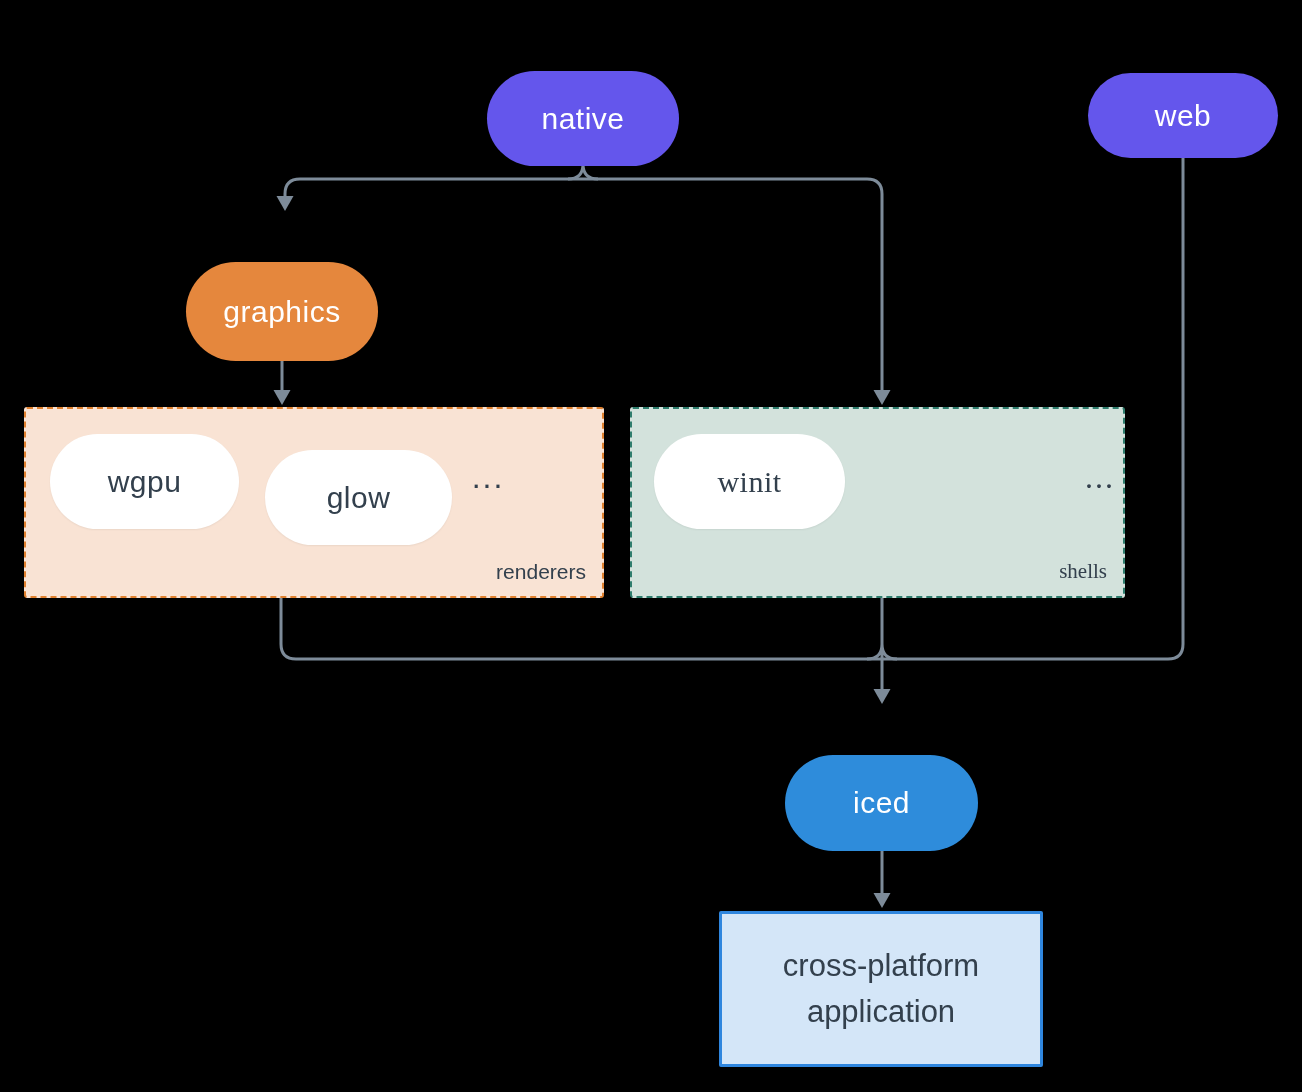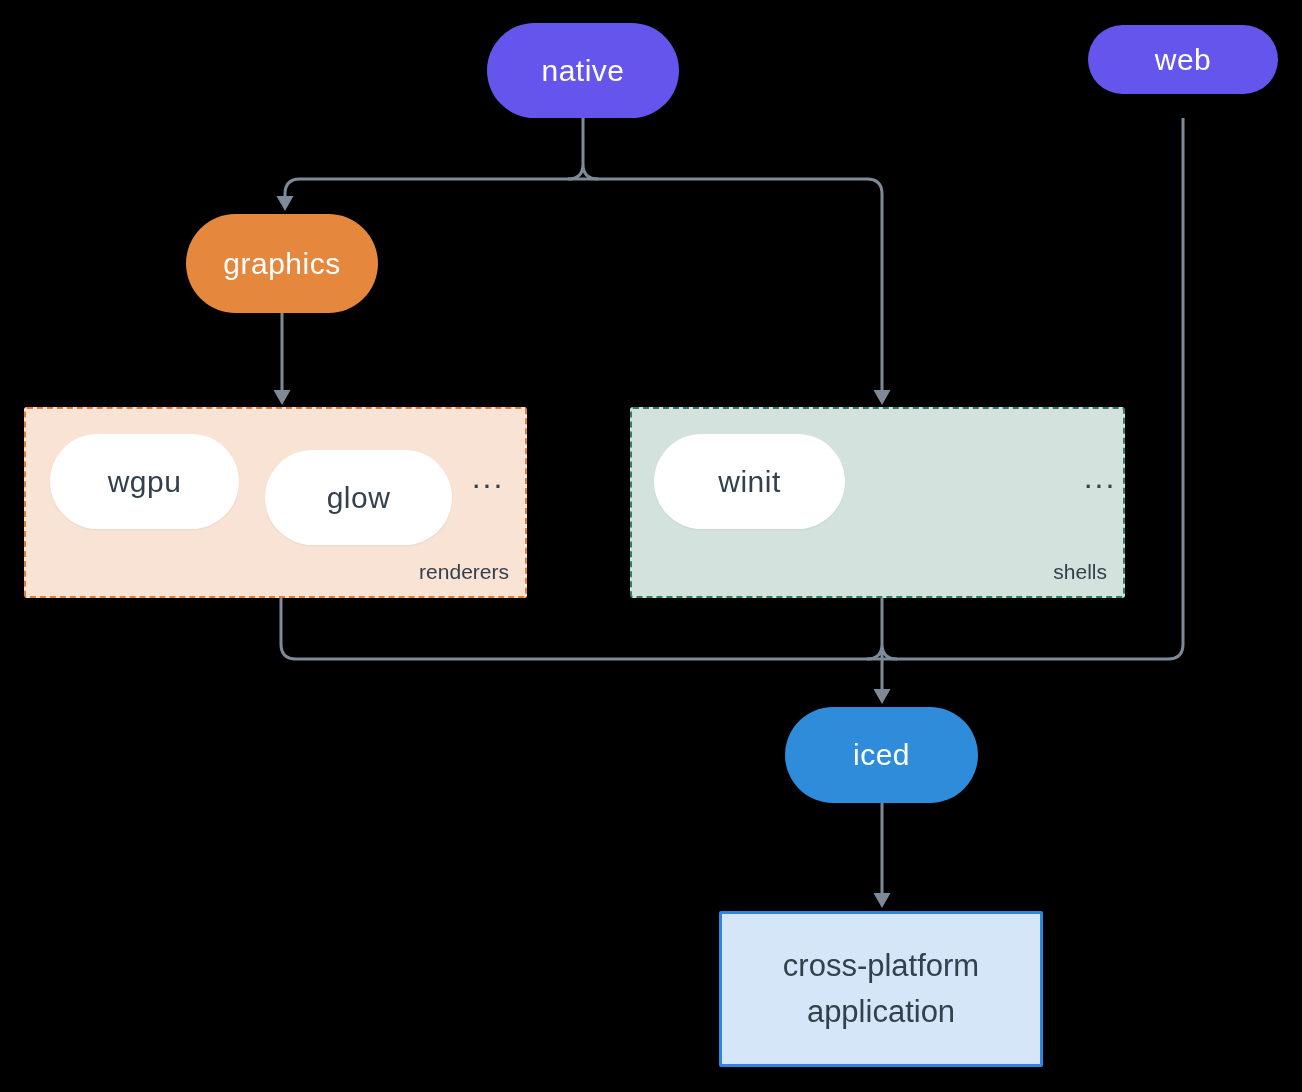--- a/index.html
+++ b/index.html
@@ -33,21 +33,21 @@
   }
   .pill {
     position: absolute;
     display: flex;
     align-items: center;
     justify-content: center;
     border-radius: 60px;
     font-size: 30px;
     letter-spacing: 0.5px;
   }
-  .pill.colored { color: #ffffff; }
+  .pill.colored { color: #ffffff; margin-top: 48px; }
   .pill.white {
     background: #ffffff;
     color: #33404d;
     box-shadow: 0 1px 2px rgba(0,0,0,0.06);
   }
   .pill.native, .pill.web { background: #6456ec; }
   .pill.graphics { background: #e5873d; }
   .pill.iced { background: #2e8cdb; }
 
   .group {
@@ -120,32 +120,32 @@
 
     <polygon class="arrowhead" points="285,211 276.5,196 293.5,196"></polygon>
     <polygon class="arrowhead" points="282,405 273.5,390 290.5,390"></polygon>
     <polygon class="arrowhead" points="882,405 873.5,390 890.5,390"></polygon>
     <polygon class="arrowhead" points="882,704 873.5,689 890.5,689"></polygon>
     <polygon class="arrowhead" points="882,908 873.5,893 890.5,893"></polygon>
   </svg>
 
   <div class="pill colored native" style="left:487px; top:23px; width:192px; height:95px;">native</div>
 
-  <div class="pill colored web" style="left:1088px; top:25px; width:190px; height:69px;">web</div>
+  <div class="pill colored web" style="left:1088px; top:25px; width:190px; height:85px;">web</div>
 
   <div class="pill colored graphics" style="left:186px; top:214px; width:192px; height:99px;">graphics</div>
 
-  <div class="group renderers" style="left:24px; top:407px; width:503px; height:191px;">
+  <div class="group renderers" style="left:24px; top:407px; width:580px; height:191px;">
     <div class="pill white" style="left:24px; top:25px; width:189px; height:95px;">wgpu</div>
     <div class="pill white" style="left:239px; top:25px; width:187px; height:95px;margin-top:16px;">glow</div>
     <span class="ellipsis" style="left:432px; top:50px;">...</span>
     <span class="group-label">renderers</span>
   </div>
 
-  <div class="group shells" style="left:630px; top:407px; width:495px; height:191px;">
+  <div class="group shells" style="left:630px; top:407px; width:495px; height:191px;font-family:Liberation Serif, serif;">
     <div class="pill white" style="left:22px; top:25px; width:191px; height:95px;">winit</div>
     <span class="ellipsis" style="left:438px; top:50px;">...</span>
     <span class="group-label">shells</span>
   </div>
 
   <div class="pill colored iced" style="left:785px; top:707px; width:193px; height:96px;">iced</div>
 
   <div class="appbox">cross-platform application</div>
 
 </div>

